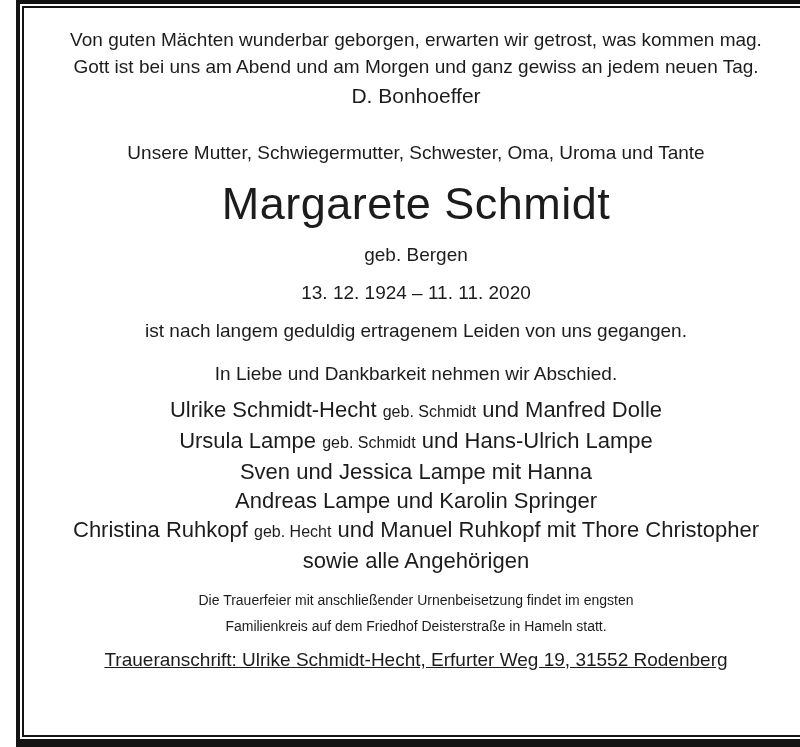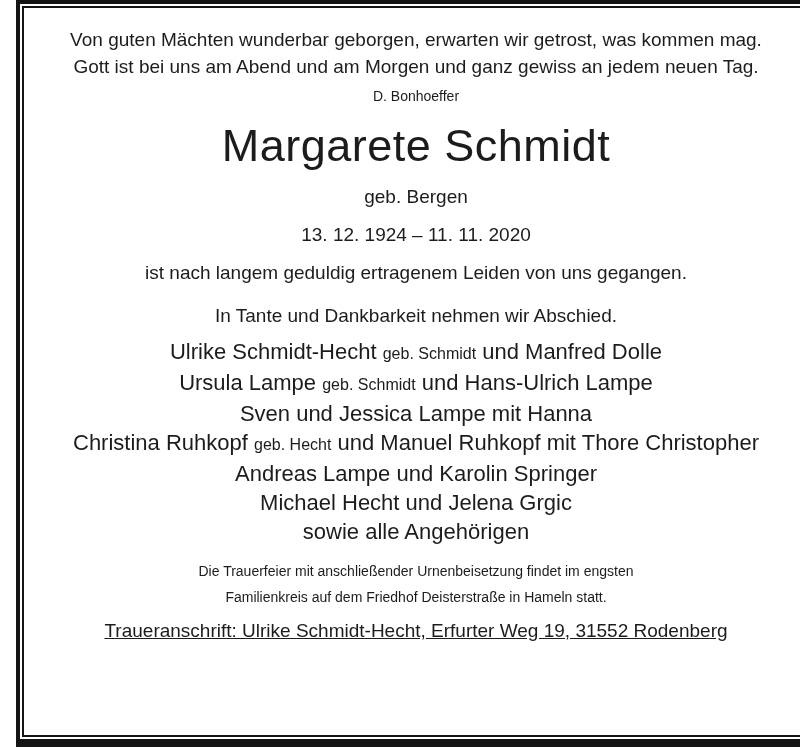--- a/index.html
+++ b/index.html
@@ -24,21 +24,21 @@
   }
   .frame-inner{
     width:100%;height:100%;
     border:2px solid var(--border);
     padding:0 12px;
     text-align:center;
     overflow:hidden;
   }
   p,h1{margin:0;}
   .quote{font-size:19px;line-height:27px;margin-top:18px;}
-  .attribution{font-size:14px;line-height:24px;margin-top:4px;}
+  .attribution{font-size:21px;line-height:24px;margin-top:4px;}
   .relation{font-size:19px;line-height:26px;margin-top:32px;}
   .name{
     font-size:45px;line-height:52px;font-weight:400;
     letter-spacing:0.5px;margin-top:12px;
   }
   .maiden{font-size:19px;line-height:26px;margin-top:12px;}
   .dates{font-size:19px;line-height:26px;margin-top:12px;}
   .passing{font-size:19px;line-height:26px;margin-top:12px;}
   .farewell{font-size:19px;line-height:26px;margin-top:17px;}
   .mourners{margin-top:8px;}
@@ -52,38 +52,38 @@
 
 <div class="frame-outer">
   <div class="frame-inner">
 
     <p class="quote">
       <span>Von guten Mächten wunderbar geborgen, erwarten wir getrost, was kommen mag.</span><br>
       <span>Gott ist bei uns am Abend und am Morgen und ganz gewiss an jedem neuen Tag.</span>
     </p>
     <p class="attribution">D. Bonhoeffer</p>
 
+    <p class="relation">Unsere Mutter, Schwiegermutter, Schwester, Oma, Uroma und Tante</p>
 
     <h1 class="name">Margarete Schmidt</h1>
 
     <p class="maiden">geb. Bergen</p>
 
     <p class="dates">13. 12. 1924 – 11. 11. 2020</p>
 
     <p class="passing">ist nach langem geduldig ertragenem Leiden von uns gegangen.</p>
 
-    <p class="farewell">In Tante und Dankbarkeit nehmen wir Abschied.</p>
+    <p class="farewell">In Liebe und Dankbarkeit nehmen wir Abschied.</p>
 
     <div class="mourners">
         <div class="mourner-line"><span class="person">Ulrike Schmidt-Hecht</span> <span class="geb">geb. Schmidt</span> <span class="person">und Manfred Dolle</span></div>
         <div class="mourner-line"><span class="person">Ursula Lampe</span> <span class="geb">geb. Schmidt</span> <span class="person">und Hans-Ulrich Lampe</span></div>
         <div class="mourner-line"><span class="person">Sven und Jessica Lampe mit Hanna</span></div>
+        <div class="mourner-line"><span class="person">Andreas Lampe und Karolin Springer</span></div>
         <div class="mourner-line"><span class="person">Christina Ruhkopf</span> <span class="geb">geb. Hecht</span> <span class="person">und Manuel Ruhkopf mit Thore Christopher</span></div>
-        <div class="mourner-line"><span class="person">Andreas Lampe und Karolin Springer</span></div>
-        <div class="mourner-line"><span class="person">Michael Hecht und Jelena Grgic</span></div>
         <div class="mourner-line"><span class="person">sowie alle Angehörigen</span></div>
       </div>
 
     <p class="funeral">
       <span>Die Trauerfeier mit anschließender Urnenbeisetzung findet im engsten</span><br>
       <span>Familienkreis auf dem Friedhof Deisterstraße in Hameln statt.</span>
     </p>
 
     <p class="address">Traueranschrift: Ulrike Schmidt-Hecht, Erfurter Weg 19, 31552 Rodenberg</p>
 

